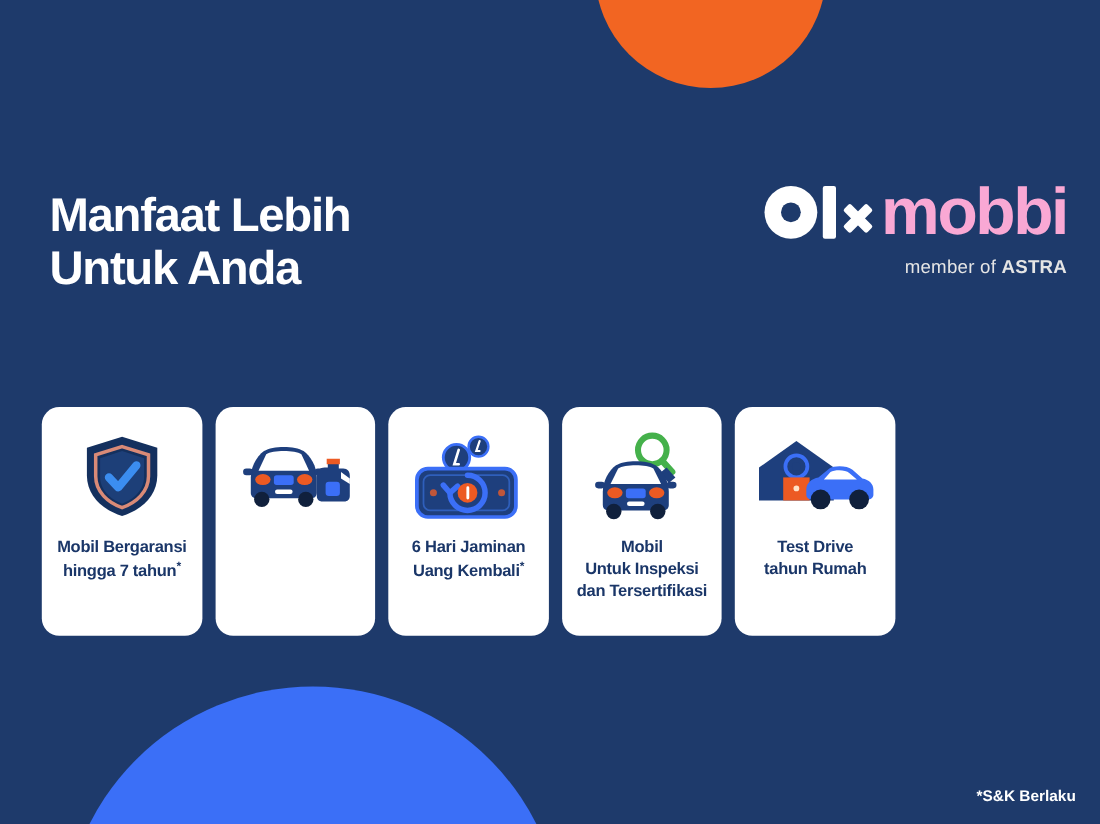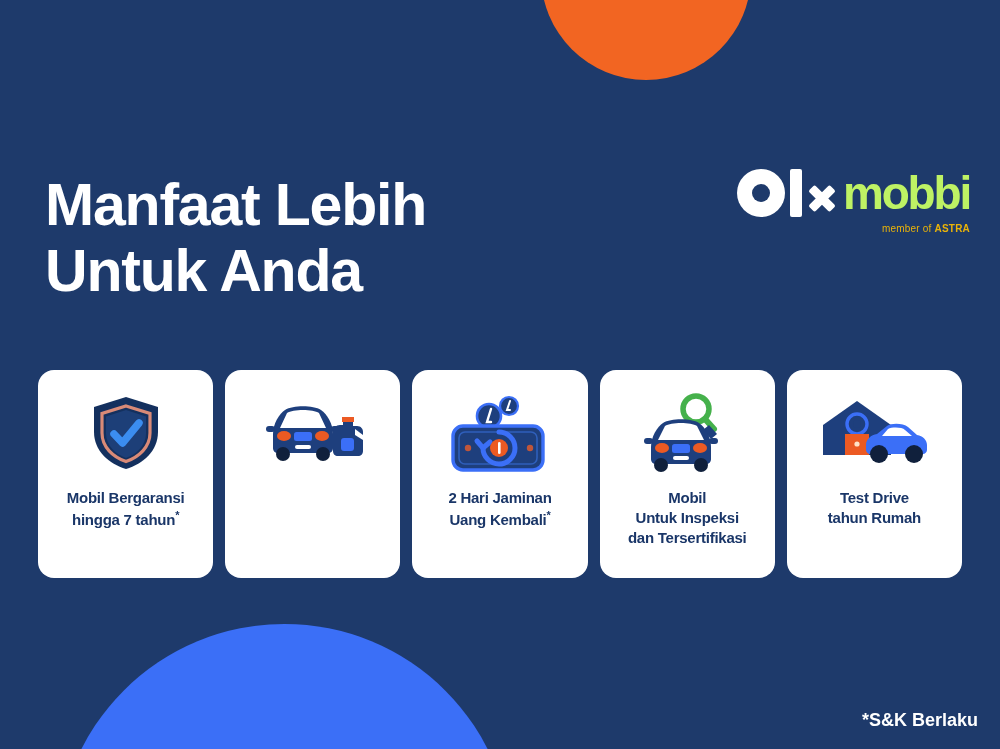--- a/index.html
+++ b/index.html
@@ -41,21 +41,21 @@
     border-radius: 50%;
     background: #3b6ff7;
   }
 
   
   .headline {
     position: absolute;
     left: 45px;
     top: 172px;
     color: #ffffff;
-    font-size: 59px;
+    font-size: 43px;
     line-height: 1.12;
     font-weight: 800;
     letter-spacing: -1.2px;
   }
   .headline .line { display: block; white-space: nowrap; }
 
   
   .brand {
     position: absolute;
     right: 30px;
@@ -102,42 +102,42 @@
     content: "";
     position: absolute;
     left: 2px; top: 13px;
     width: 30px; height: 9px;
     background: #ffffff;
     border-radius: 2px;
   }
   .brand-x::before { transform: rotate(45deg); }
   .brand-x::after  { transform: rotate(-45deg); }
   .brand-mobbi {
-    color: #bef264;
-    font-size: 46px;
+    color: #f9a8d4;
+    font-size: 60px;
     font-weight: 800;
     letter-spacing: -2.2px;
     line-height: 48px;
     margin-left: 4px;
   }
   .brand-sub {
-    color: #eab308;
-    font-size: 10px;
+    color: #e5e5e5;
+    font-size: 17px;
     letter-spacing: 0.2px;
-    margin-top: 5px;
+    margin-top: 15px;
     font-weight: 400;
   }
   .brand-sub b { font-weight: 800; }
 
   
   .cards {
     position: absolute;
     left: 38px;
     top: 370px;
-    width: 924px;
+    width: 776px;
     height: 208px;
     display: flex;
     gap: 12px;
     border-radius: 13px;
   }
   .card {
     flex: 1 1 0;
     background: #ffffff;
     border-radius: 16px;
     display: flex;
@@ -164,21 +164,21 @@
     letter-spacing: -0.25px;
   }
   .card-label .sup { font-size: 11px; vertical-align: super; }
 
   
   .footnote {
     position: absolute;
     right: 22px;
     bottom: 18px;
     color: #ffffff;
-    font-size: 18px;
+    font-size: 14px;
     font-weight: 700;
   }
 </style>
 </head>
 <body>
 
 <div id="stage">
 
   <div class="deco-circle-orange"></div>
   <div class="deco-circle-blue"></div>
@@ -257,21 +257,21 @@
           <path d="M36 56 a16 16 0 1 0 16 -16" fill="none" stroke="#3b6ff7" stroke-width="5" stroke-linecap="round"></path>
           <path d="M30 49 l6 7 l7 -6" fill="none" stroke="#3b6ff7" stroke-width="5" stroke-linecap="round" stroke-linejoin="round"></path>
           <circle cx="52" cy="56" r="9" fill="#ec5a23"></circle>
           <rect x="51" y="50" width="2.6" height="12" rx="1.3" fill="#ffffff"></rect>
 
           <circle cx="21" cy="56" r="3.2" fill="#c0563a"></circle>
           <circle cx="83" cy="56" r="3.2" fill="#c0563a"></circle>
         </svg>
       </div>
       <div class="card-label">
-        <div>2 Hari Jaminan</div>
+        <div>6 Hari Jaminan</div>
         <div><span>Uang Kembali</span><span class="sup">*</span></div>
       </div>
     </div>
 
     <div class="card">
       <div class="card-icon">
         <svg width="92" height="88" viewBox="0 0 92 88">
 
           <circle cx="55" cy="20" r="13" fill="none" stroke="#45b14b" stroke-width="5.5"></circle>
           <path d="M64 30 l9 10" stroke="#45b14b" stroke-width="6" stroke-linecap="round"></path>

